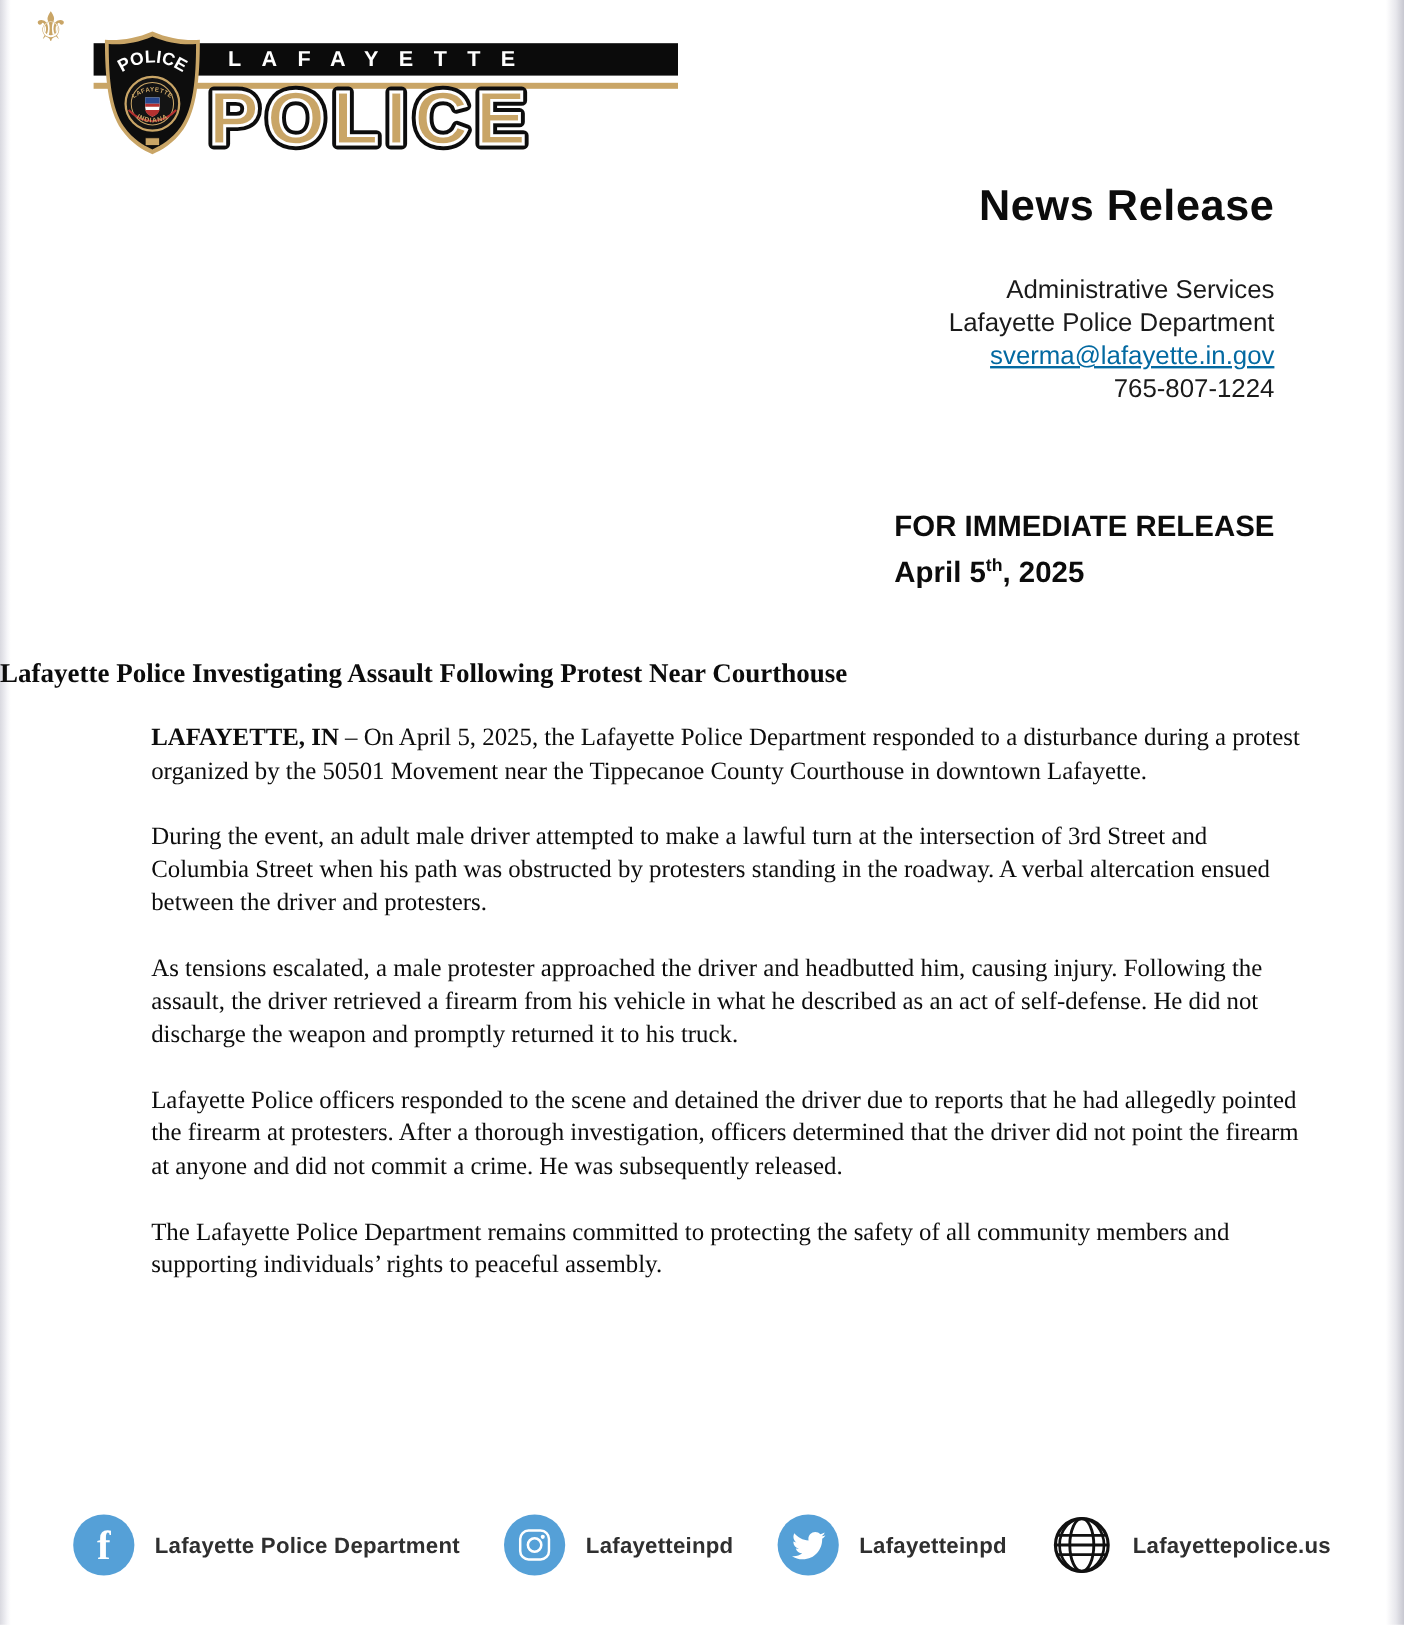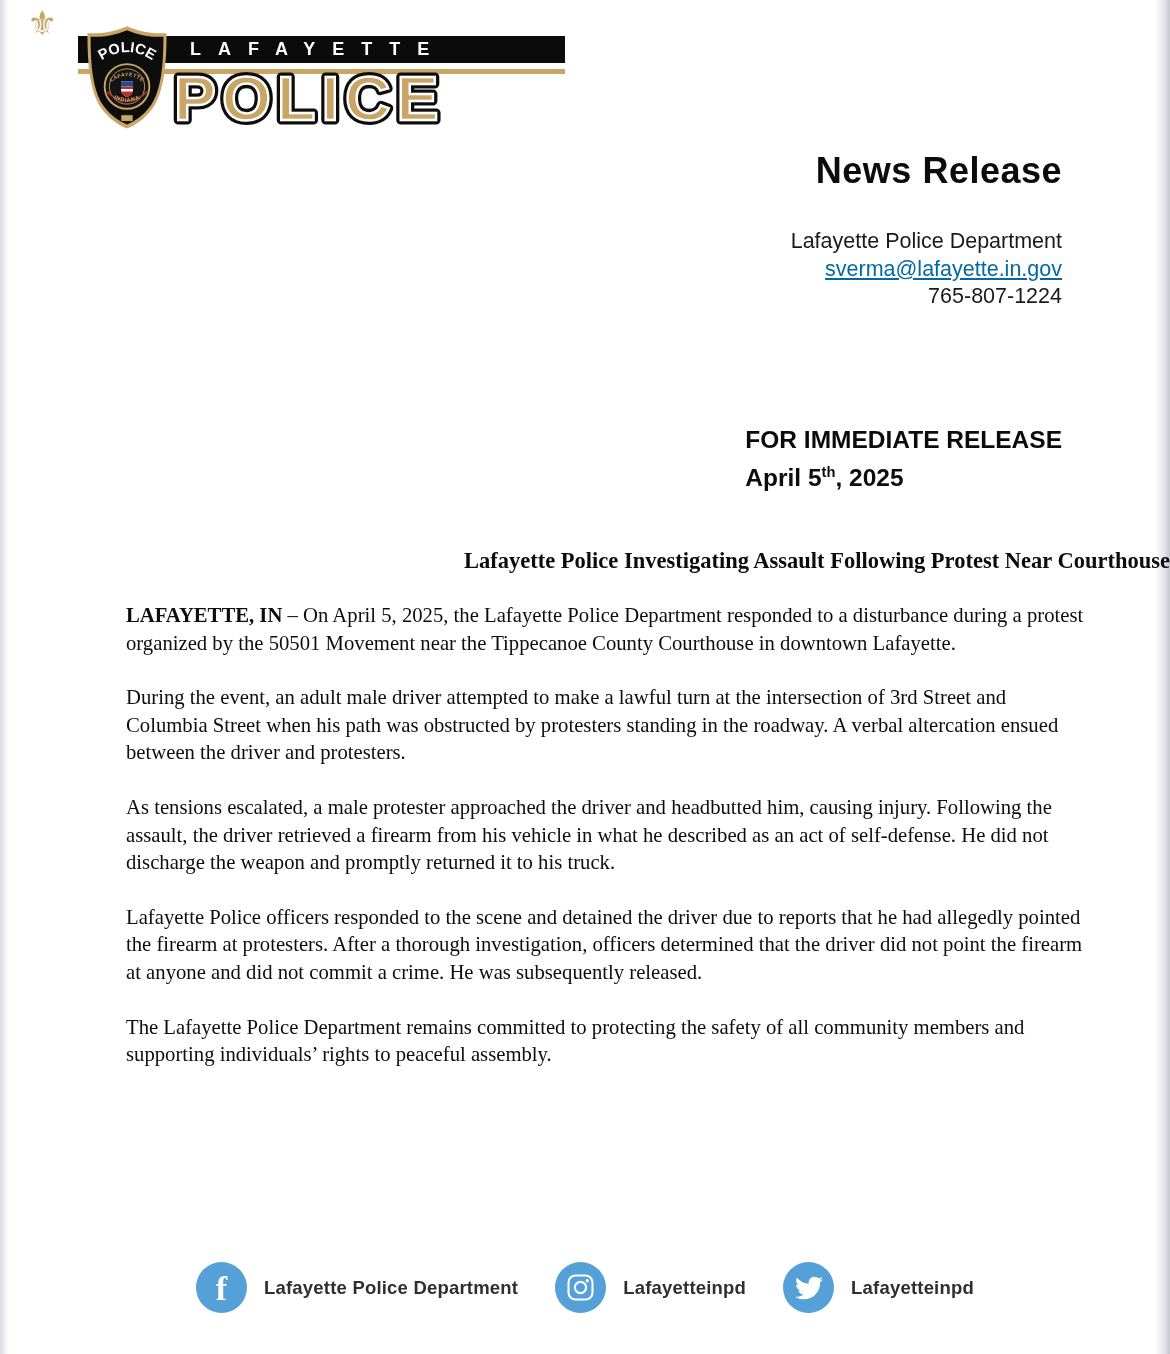--- a/index.html
+++ b/index.html
@@ -65,21 +65,21 @@
   .contact-block a { color:#0369a1; text-decoration:underline; }
   .release-block {
     position:absolute; top:424px; right:108px;
     font-weight:bold; font-size:24.5px; line-height:32px; color:#0c0c0c;
   }
   .release-block sup { font-size:60%; vertical-align:super; }
 
   
   .article-title {
     position:absolute; top:548px; left:0; width:1170px;
-    text-align:right;
+    text-align:left;
     font-family:"Liberation Serif", serif; font-weight:bold; font-size:22.5px;
     color:#0c0c0c;
   }
   .body-text {
     position:absolute; top:602px; left:126px; width:966px;
     font-family:"Liberation Serif", serif; font-size:20.7px; line-height:27.6px;
     color:#0d0d0d;
   }
   .body-text p { margin:0 0 27px 0; }
   .lead-bold { font-weight:bold; }
@@ -144,20 +144,21 @@
     <text font-family="Liberation Sans, sans-serif" font-weight="bold" font-size="6.5" fill="#c9a566" letter-spacing="0.8">
       <textPath href="#badge-arc-ind" startOffset="50%" text-anchor="middle">INDIANA</textPath>
     </text>
     <rect x="43" y="105" width="14" height="7.5" fill="#c9a566" stroke="#0d0d0d" stroke-width="0.8"></rect>
   </svg>
 </div>
 
 <div class="news-release">News Release</div>
 
 <div class="contact-block">
+  <div>Administrative Services</div>
   <div>Lafayette Police Department</div>
   <div><a href="#">sverma@lafayette.in.gov</a></div>
   <div>765-807-1224</div>
 </div>
 
 <div class="release-block">
   <div>FOR IMMEDIATE RELEASE</div>
   <div><span>April 5</span><sup>th</sup><span>, 2025</span></div>
 </div>
 
@@ -193,14 +194,25 @@
 
   <div class="footer-item">
     <div class="icon-circle">
       <svg width="28" height="28" viewBox="0 0 512 512">
         <path fill="#ffffff" d="M459.37 151.716c.325 4.548.325 9.097.325 13.645 0 138.72-105.583 298.558-298.558 298.558-59.452 0-114.68-17.219-161.137-47.106 8.447.974 16.568 1.299 25.34 1.299 49.055 0 94.213-16.568 130.274-44.832-46.132-.975-84.792-31.188-98.112-72.772 6.498.974 12.995 1.624 19.818 1.624 9.421 0 18.843-1.3 27.614-3.573-48.081-9.747-84.143-51.98-84.143-102.985v-1.299c13.969 7.797 30.214 12.67 47.431 13.319-28.264-18.843-46.781-51.005-46.781-87.391 0-19.492 5.197-37.36 14.294-52.954 51.655 63.675 129.3 105.258 216.365 109.807-1.624-7.797-2.599-15.918-2.599-24.04 0-57.828 46.782-104.934 104.934-104.934 30.213 0 57.502 12.67 76.67 33.137 23.715-4.548 46.456-13.32 66.599-25.34-7.798 24.366-24.366 44.833-46.132 57.827 21.117-2.273 41.584-8.122 60.426-16.243-14.292 20.791-32.161 39.308-52.628 54.253z"></path>
       </svg>
     </div>
     <span class="footer-label">Lafayetteinpd</span>
   </div>
 
+  <div class="footer-item">
+    <svg width="51" height="51" viewBox="0 0 51 51" style="flex:0 0 auto;">
+      <circle cx="25.5" cy="25.5" r="22" fill="none" stroke="#111111" stroke-width="2.6"></circle>
+      <ellipse cx="25.5" cy="25.5" rx="10" ry="22" fill="none" stroke="#111111" stroke-width="2.4"></ellipse>
+      <ellipse cx="25.5" cy="25.5" rx="18.5" ry="22" fill="none" stroke="#111111" stroke-width="2.2"></ellipse>
+      <line x1="4.5" y1="17.5" x2="46.5" y2="17.5" stroke="#111111" stroke-width="2.4"></line>
+      <line x1="3.6" y1="25.5" x2="47.4" y2="25.5" stroke="#111111" stroke-width="2.4"></line>
+      <line x1="4.5" y1="33.5" x2="46.5" y2="33.5" stroke="#111111" stroke-width="2.4"></line>
+    </svg>
+    <span class="footer-label">Lafayettepolice.us</span>
+  </div>
 
 </div>
 
 </body></html>

